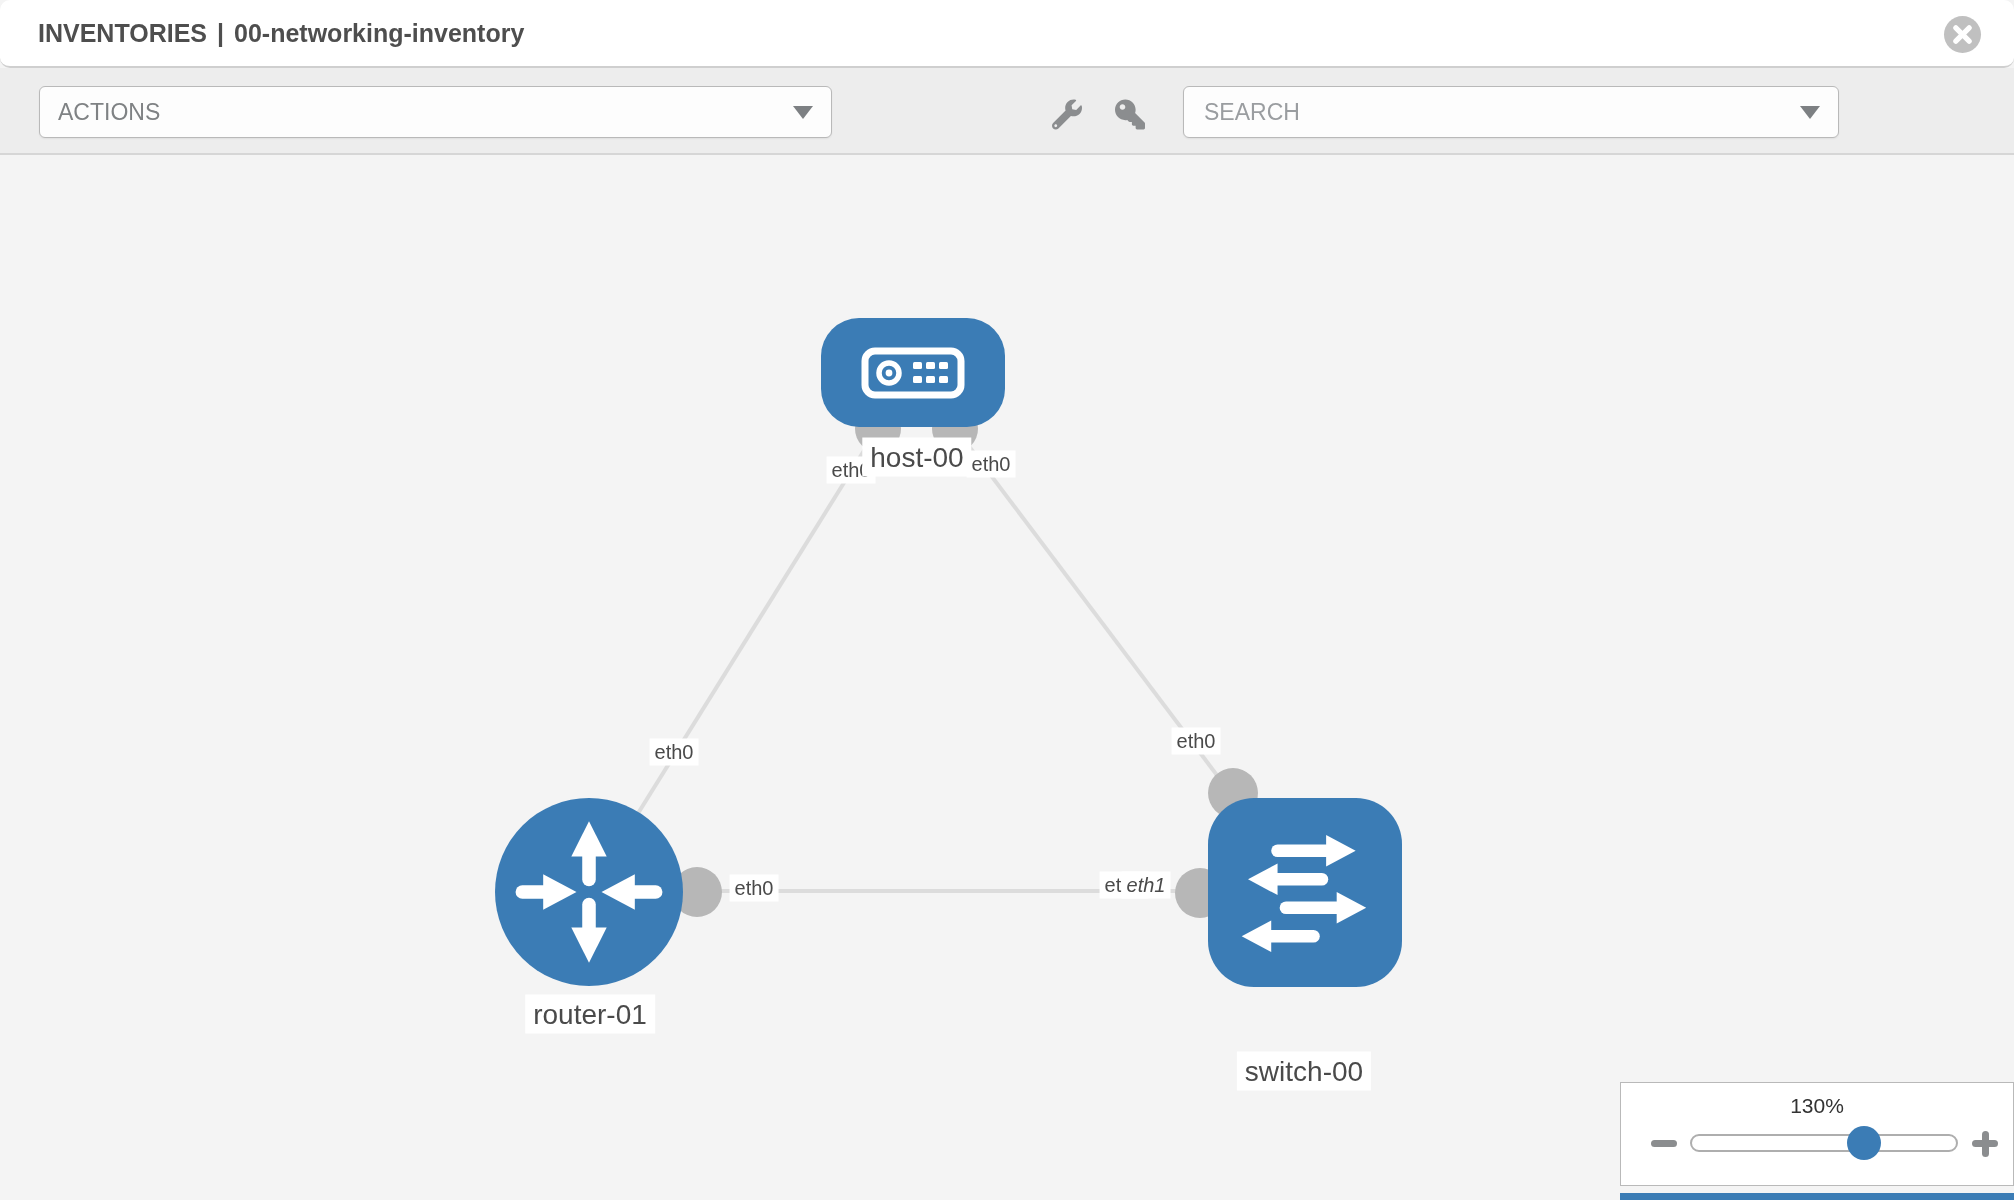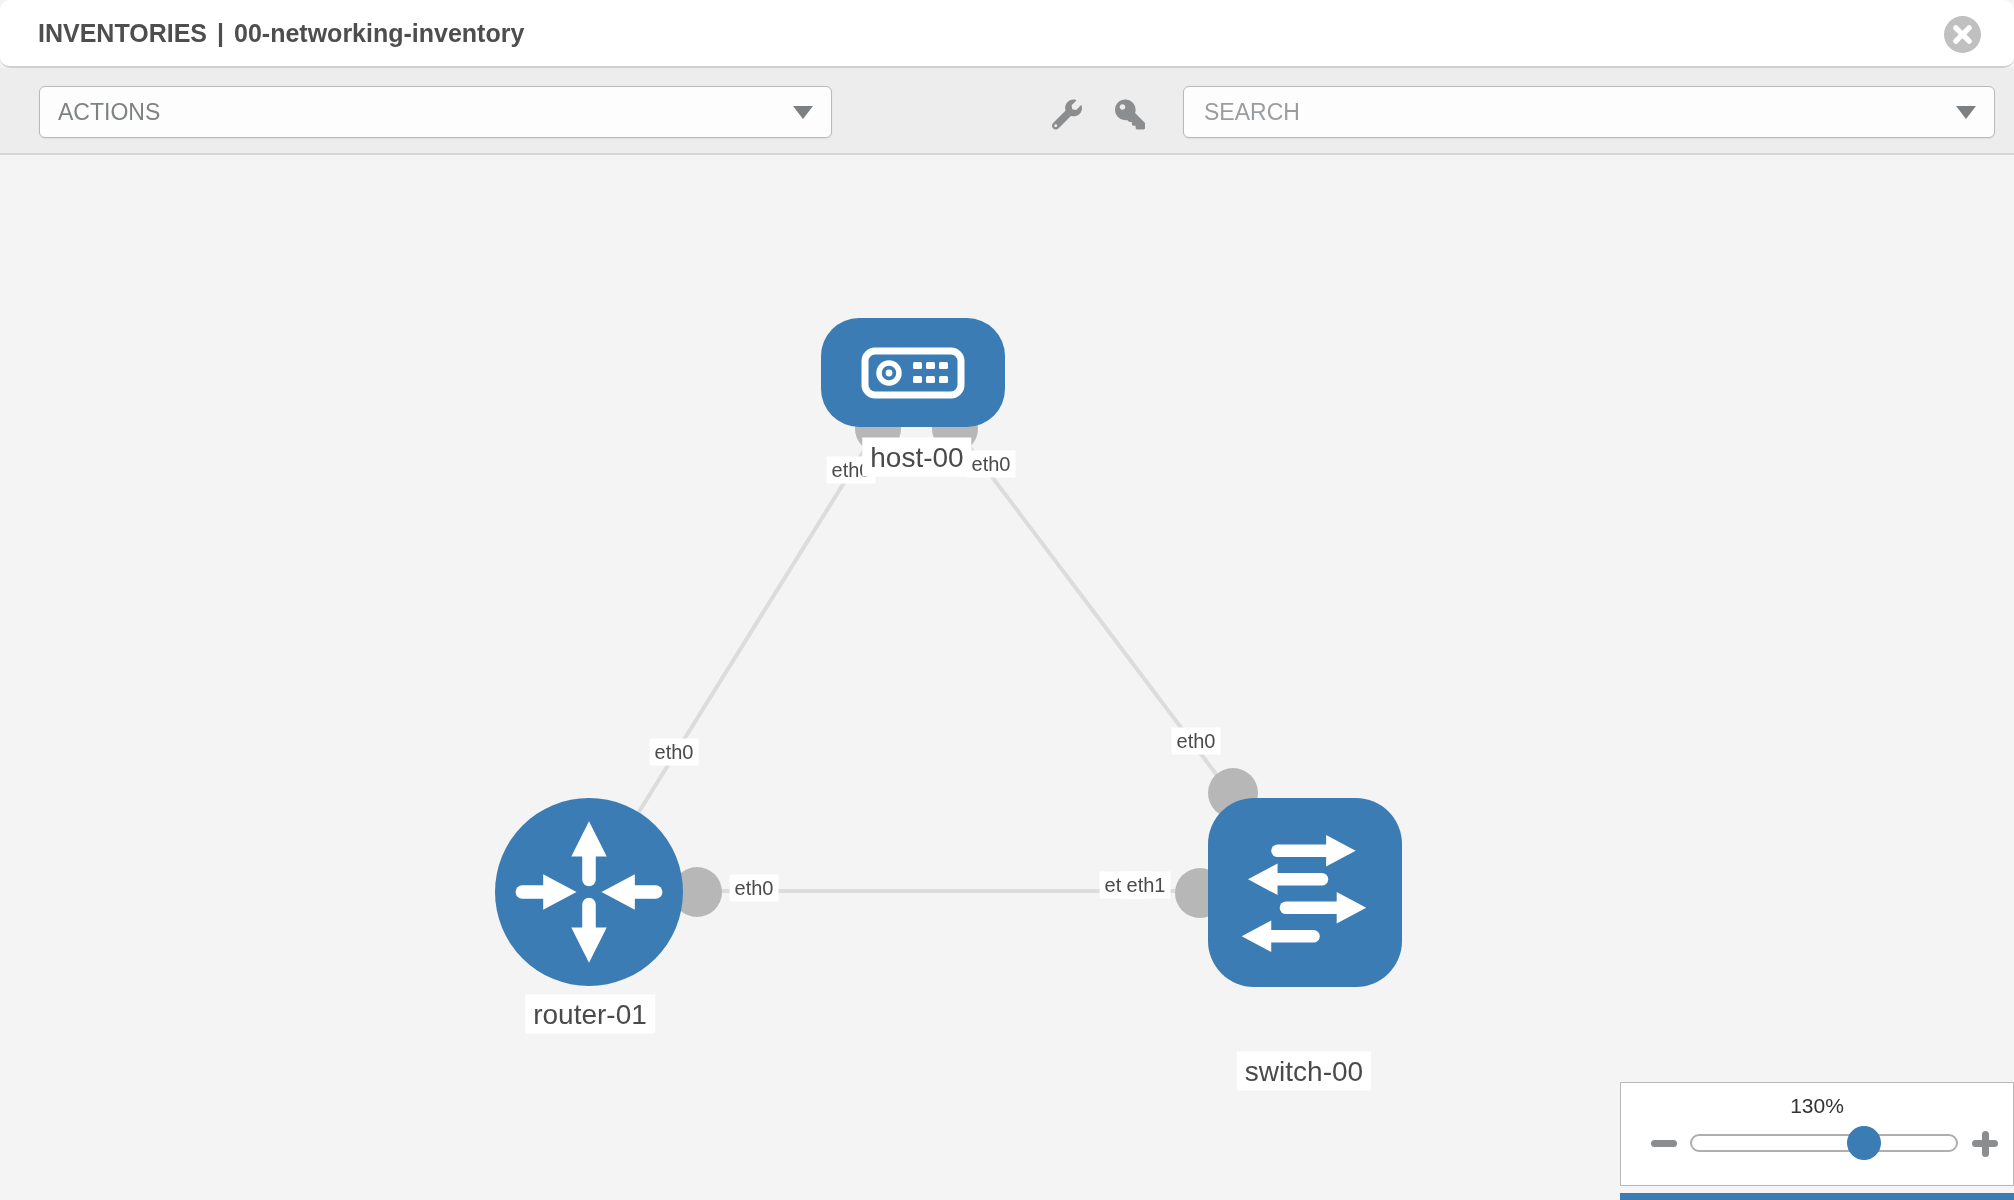--- a/index.html
+++ b/index.html
@@ -29,21 +29,21 @@
     position:absolute; left:0; top:68px; width:2014px; height:85px;
     background:#ededed; border-bottom:2px solid #d6d6d6; z-index:19;
   }
   .combo {
     position:absolute; top:18px; height:52px; box-sizing:border-box;
     background:#fdfdfd; border:1px solid #b9b9b9; border-radius:6px;
     box-shadow:0 1px 2px rgba(0,0,0,0.06);
     display:flex; align-items:center; padding:0 18px; cursor:pointer;
   }
   .combo-actions { left:39px; width:793px; }
-  .combo-search  { left:1183px; width:812px; }
+  .combo-search  { left:1183px; width:656px; }
   .combo-label { font-size:23px; color:#7f8284; flex:1; }
   .combo-search input {
     flex:1; border:none; outline:none; background:transparent;
     font-family:"Liberation Sans", sans-serif; font-size:23px; color:#555;
   }
   .combo-search input::placeholder { color:#9a9da0; opacity:1; }
   .caret {
     width:0; height:0; margin-left:12px;
     border-left:10px solid transparent; border-right:10px solid transparent;
     border-top:13px solid #7d8083;
@@ -73,21 +73,21 @@
   .node-host   { left:821px;  top:318px; width:184px; height:109px; border-radius:38px; }
   .node-router { left:495px;  top:798px; width:188px; height:188px; border-radius:50%; }
   .node-switch { left:1208px; top:798px; width:194px; height:189px; border-radius:46px; }
 
   .lbl {
     position:absolute; transform:translate(-50%,-50%); background:#ffffff;
     color:#4a4a4a; white-space:nowrap; line-height:1.25;
   }
   .node-label { font-size:28px; padding:2px 8px; z-index:7; }
   .if-label   { font-size:20px; padding:1px 5px; z-index:6; }
-  .if-label.top { z-index:7; }
+  .if-label.top { z-index:7;font-style:italic; }
 
   .lbl-host   { left:917px;  top:457px;  }
   .lbl-router { left:590px;  top:1014px; }
   .lbl-switch { left:1304px; top:1071px; }
   .ifl-0 { left:851px;  top:470px; }
   .ifl-1 { left:991px;  top:464px; }
   .ifl-2 { left:674px;  top:752px; }
   .ifl-3 { left:1196px; top:741px; }
   .ifl-4 { left:754px;  top:888px; }
   .ifl-5 { left:1124px; top:885px; }

